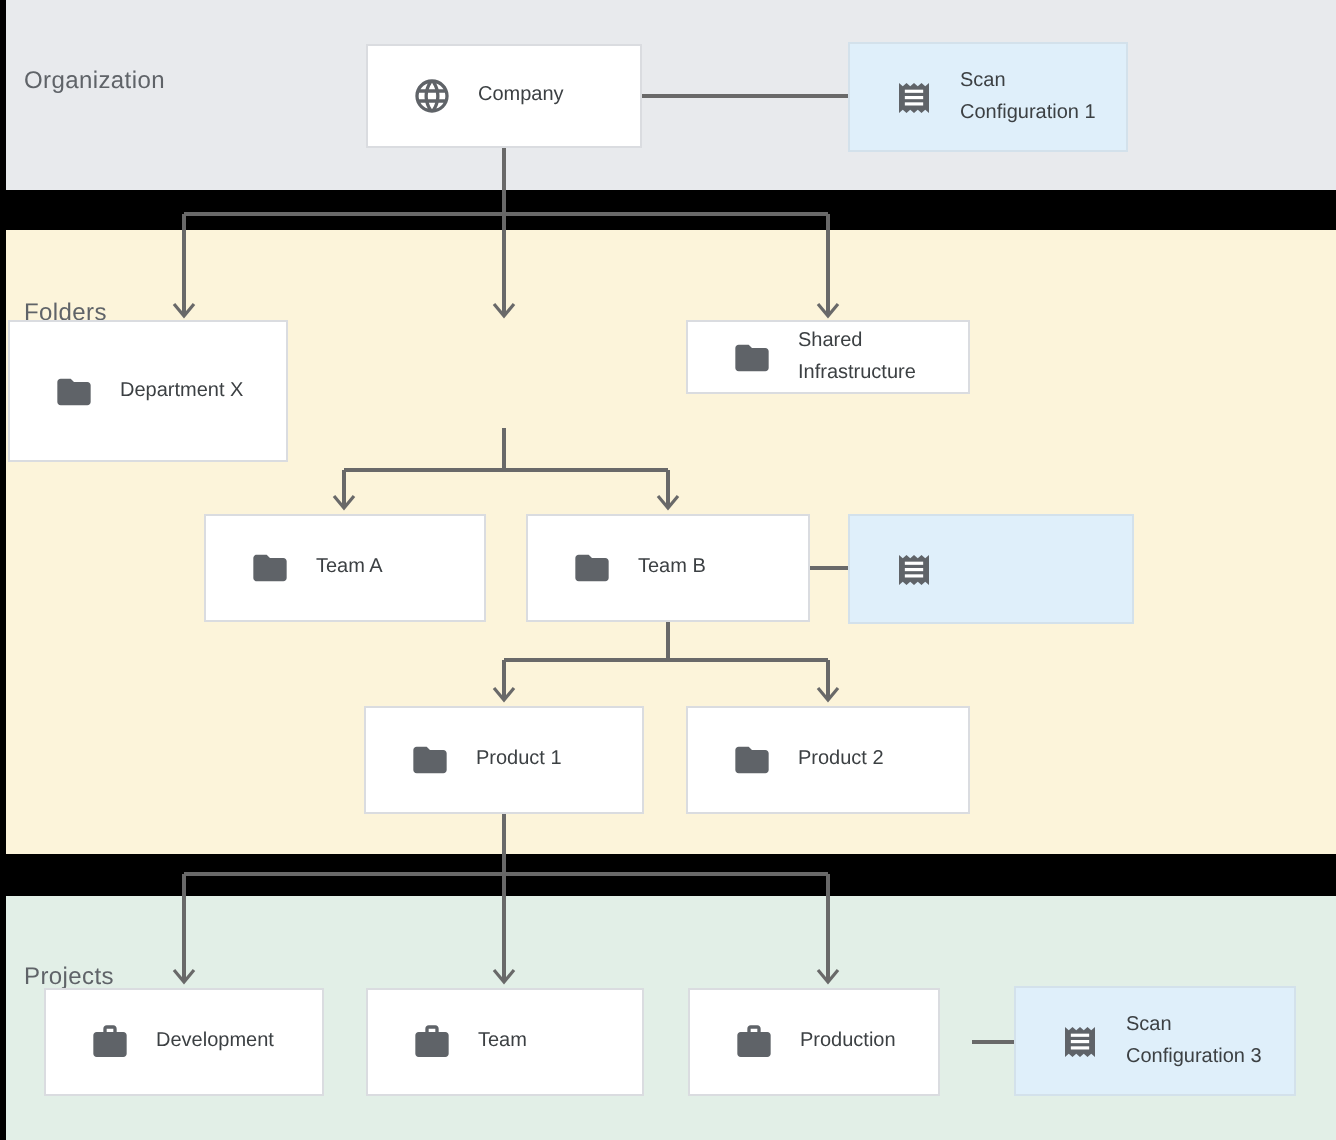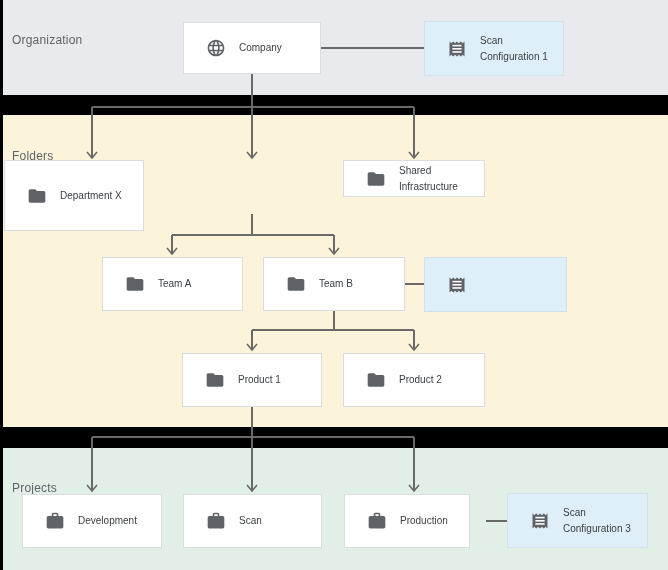--- a/index.html
+++ b/index.html
@@ -215,21 +215,21 @@
     </span>
     <span class="label">Development</span>
   </div>
 
   <div class="node n-test">
     <span class="icon">
       <svg viewBox="0 0 24 24">
           <path d="M20 6h-4V4c0-1.11-.89-2-2-2h-4c-1.11 0-2 .89-2 2v2H4c-1.11 0-2 .89-2 2v11c0 1.11.89 2 2 2h16c1.11 0 2-.89 2-2V8c0-1.11-.89-2-2-2zm-6 0h-4V4h4v2z"></path>
         </svg>
     </span>
-    <span class="label">Scan</span>
+    <span class="label">Team</span>
   </div>
 
   <div class="node n-production">
     <span class="icon">
       <svg viewBox="0 0 24 24">
           <path d="M20 6h-4V4c0-1.11-.89-2-2-2h-4c-1.11 0-2 .89-2 2v2H4c-1.11 0-2 .89-2 2v11c0 1.11.89 2 2 2h16c1.11 0 2-.89 2-2V8c0-1.11-.89-2-2-2zm-6 0h-4V4h4v2z"></path>
         </svg>
     </span>
     <span class="label">Production</span>
   </div>

